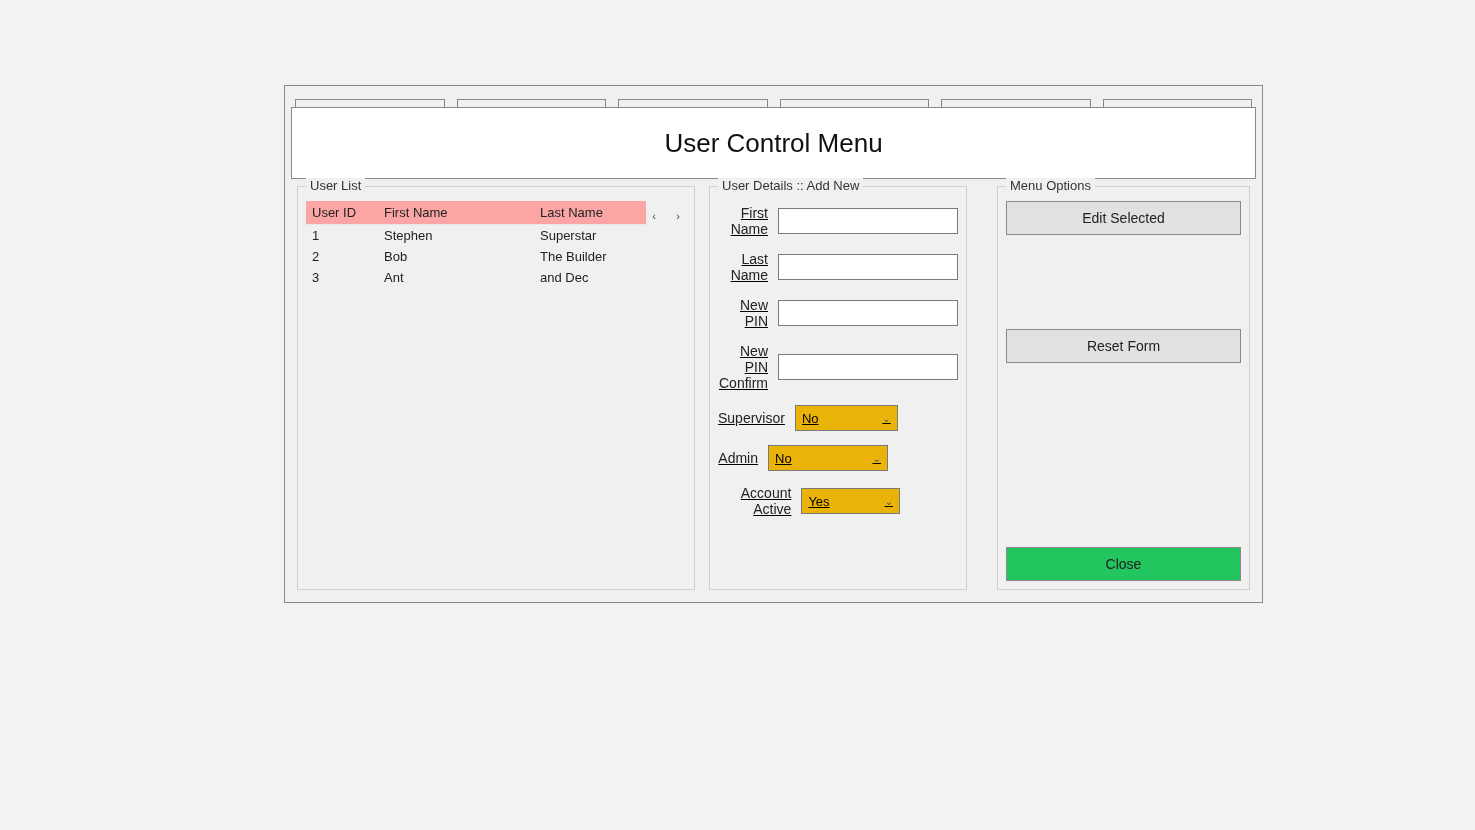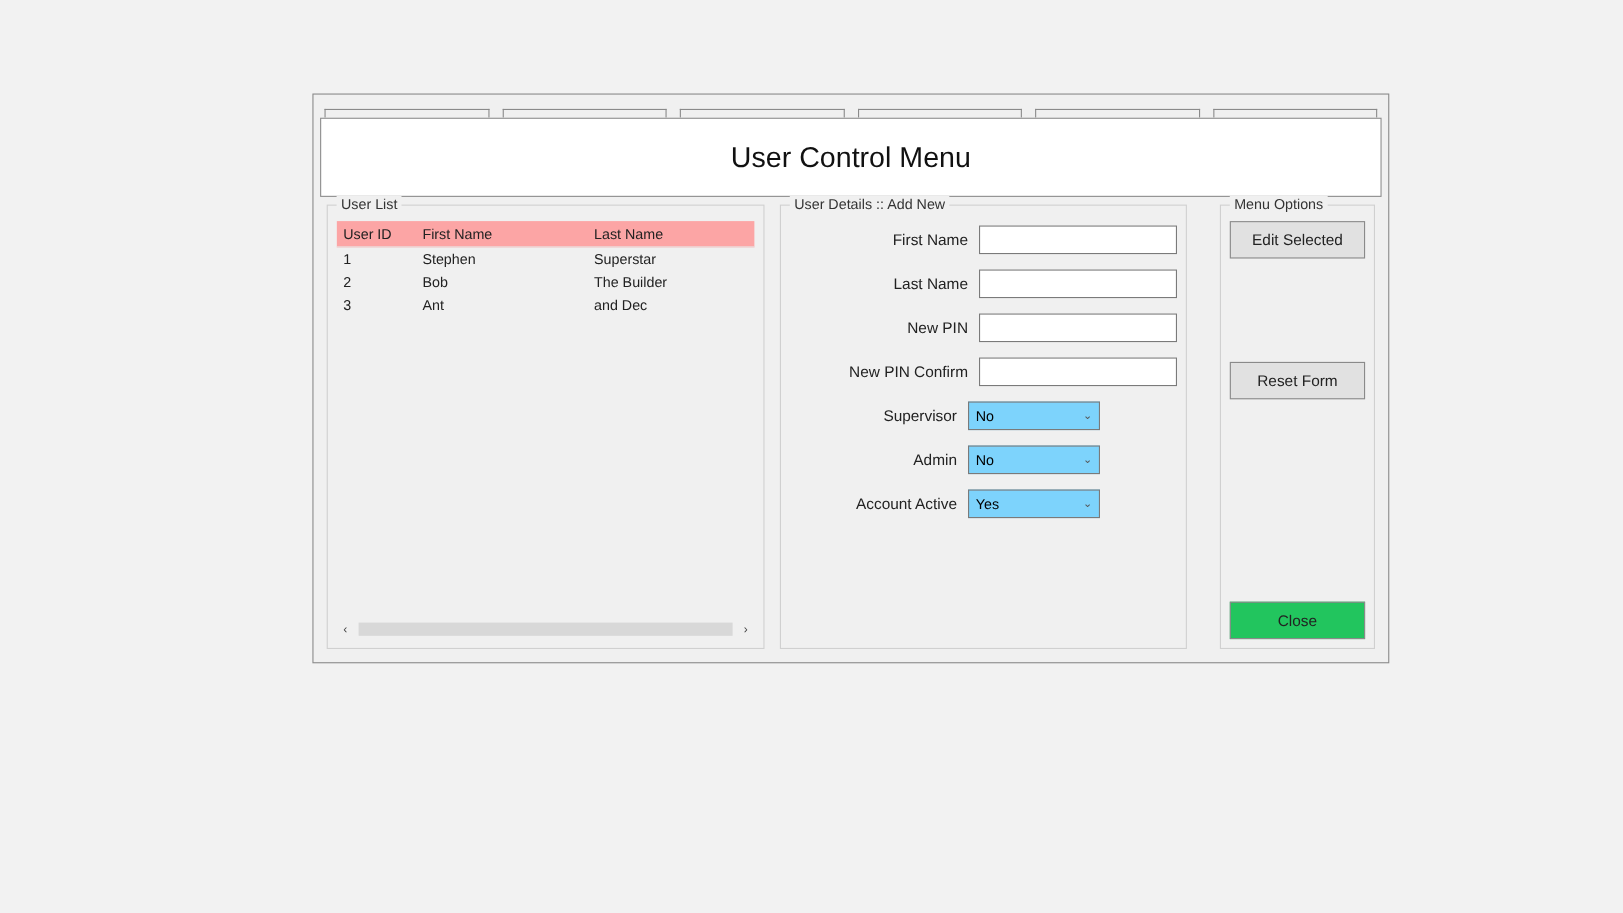--- a/index.html
+++ b/index.html
@@ -75,21 +75,21 @@
   top: -9px;
   left: 8px;
   background: #f0f0f0;
   padding: 0 4px;
   font-size: 13px;
   color: #333;
 }
 .panel-userlist {
   width: 398px;
   display: flex;
-  flex-direction: column;
+  flex-direction: row;
 }
 .userlist-table {
   flex: 1;
   overflow: hidden;
 }
 .userlist-header {
   display: flex;
   background: #fca5a5;
   border-bottom: 1px solid #e8e8e8;
 }
@@ -125,25 +125,26 @@
   cursor: pointer;
   background: #f0f0f0;
 }
 .hscroll-track {
   flex: 1;
   height: 12px;
   background: #d8d8d8;
   margin: 0 4px;
 }
 .panel-details {
-  width: 370px;
+  width: 258px;
   display: flex;
   flex-direction: column;
   gap: 14px;
   padding-top: 18px;
+  text-decoration: underline;
 }
 .form-row {
   display: flex;
   align-items: center;
   justify-content: flex-end;
   gap: 10px;
 }
 .form-label {
   font-size: 14px;
   color: #222;
@@ -154,21 +155,21 @@
   height: 26px;
   border: 1px solid #7a7a7a;
   background: #fff;
   padding: 2px 6px;
   font-size: 13px;
 }
 .form-select {
   width: 120px;
   height: 26px;
   border: 1px solid #7a7a7a;
-  background: #7dd3fc;
+  background: #eab308;
   display: flex;
   align-items: center;
   justify-content: space-between;
   padding: 0 6px;
   font-size: 13px;
   cursor: pointer;
 }
 .select-spacer { width: 60px; }
 .chevron {
   font-size: 10px;

